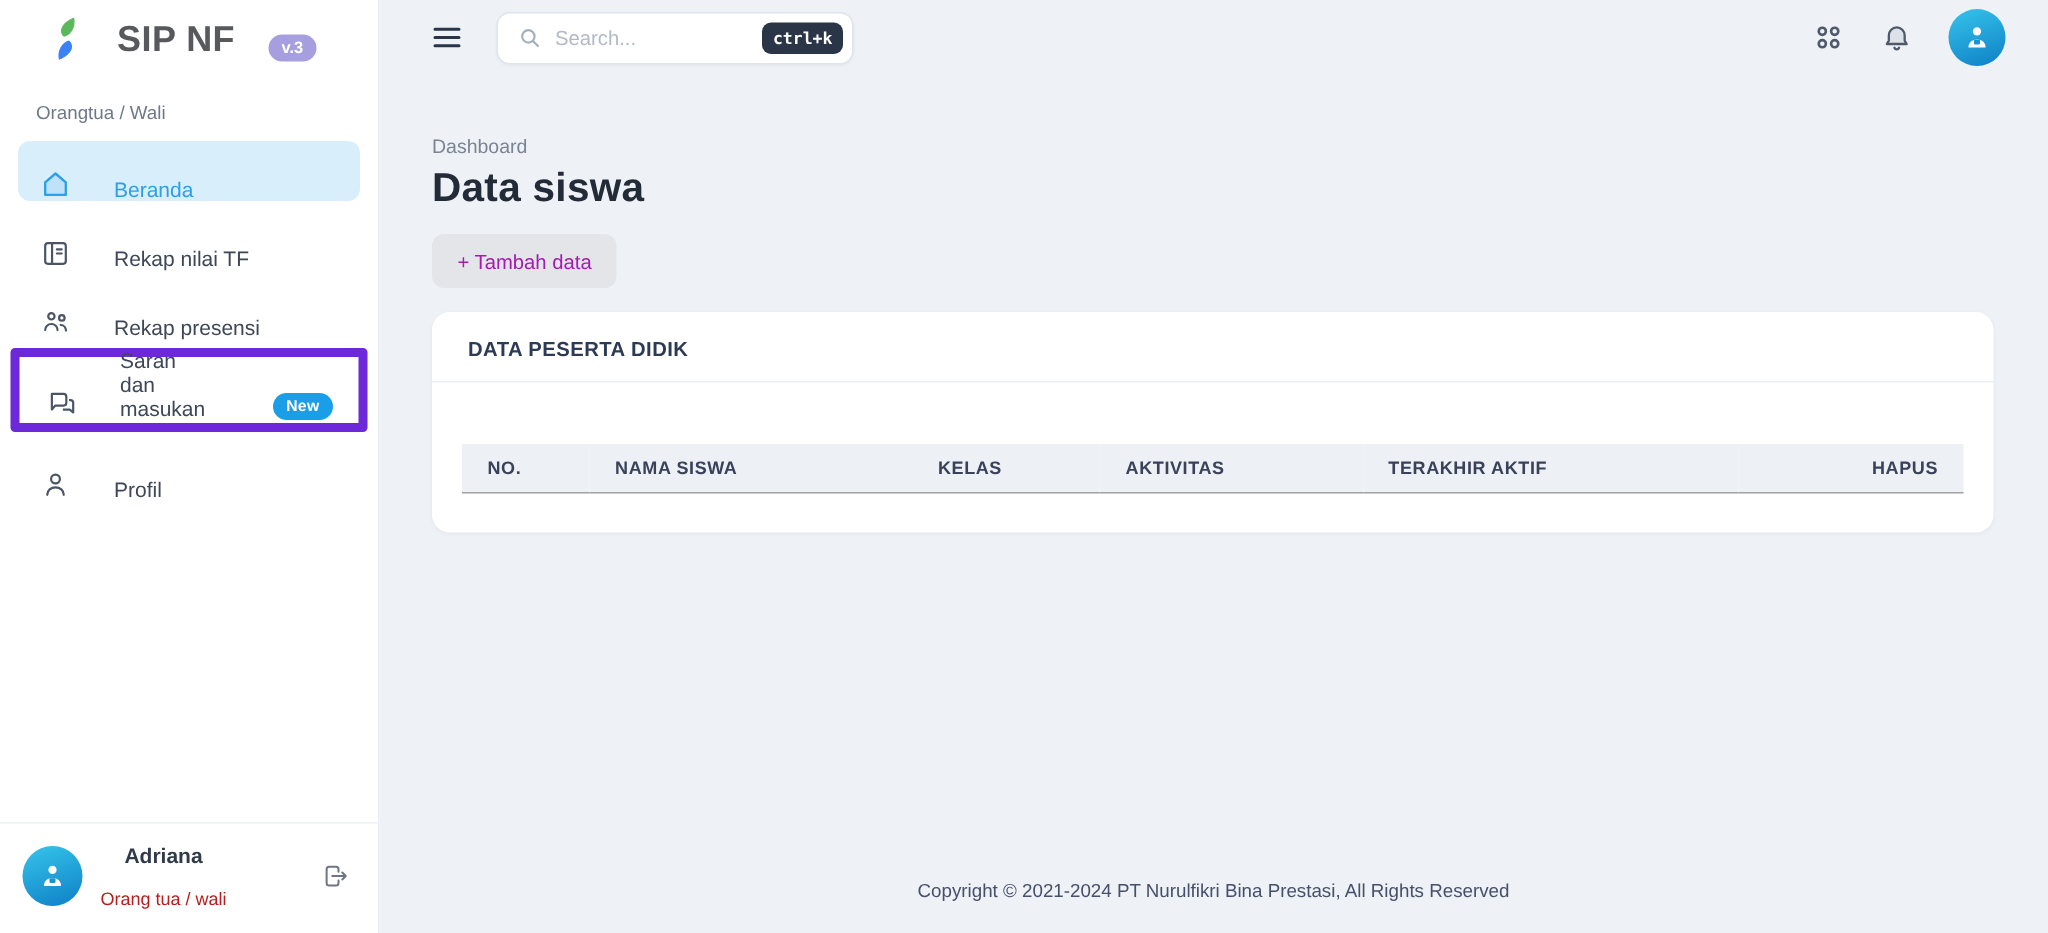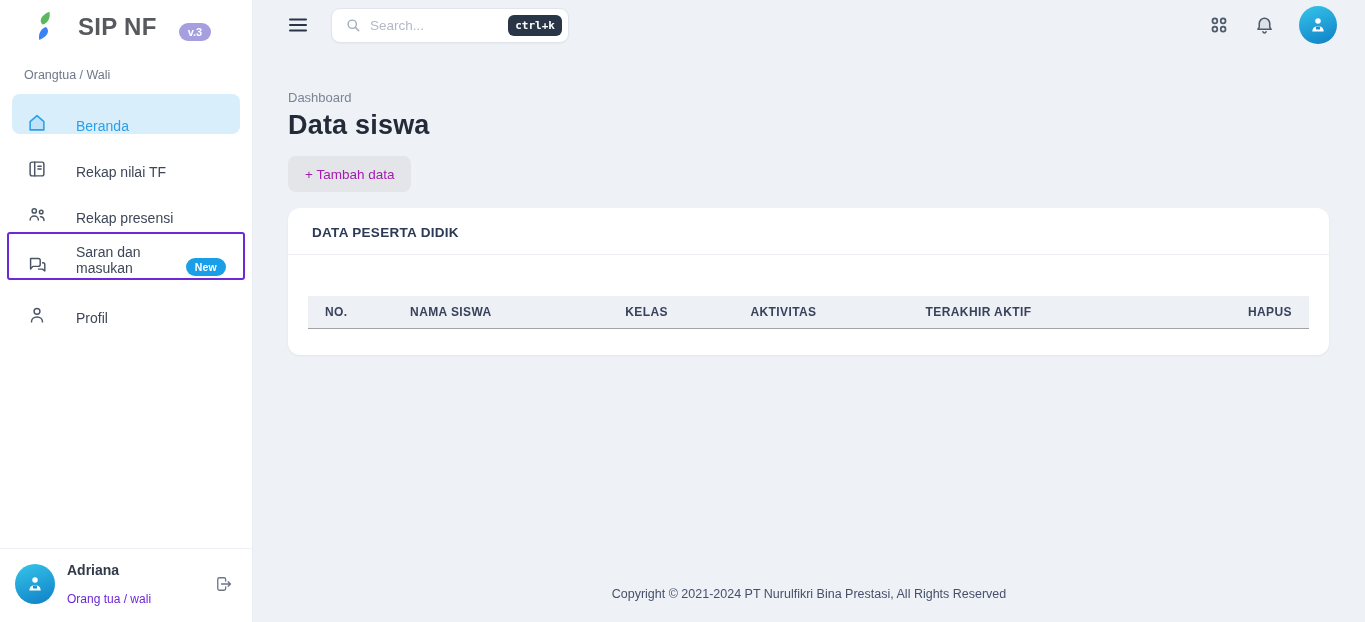--- a/index.html
+++ b/index.html
@@ -33,41 +33,41 @@
   .nav-item {
     display: flex; align-items: flex-end; gap: 28px;
     height: 40px; margin: 3px 12px; padding: 0 14px;
     border-radius: 8px; font-size: 14px; color: #3d4757; cursor: pointer;
     background: transparent;
   }
   .nav-item .nicon { width: 22px; height: 22px; color: #4b5565; display: flex; align-items: center; }
   .nav-item .nicon svg { width: 22px; height: 22px; }
   .nav-item.active { background: #d8eefb; color: #2ba0e8; }
   .nav-item.active .nicon { color: #2ba0e8; }
-  .annotation-box { border: 2px solid #6d28d9; border-radius: 3px; margin: 3px 7px; }
+  .annotation-box { border: 6px solid #6d28d9; border-radius: 3px; margin: 3px 7px; }
   .annotation-box .nav-item { margin: 2px 3px; }
   .badge-new {
     background: #1a9ee8; color: #fff; font-size: 10.5px; font-weight: 700;
     padding: 3px 9px; border-radius: 11px; margin-left: 12px; letter-spacing: .2px;
   }
 
   .user-card {
     margin-top: auto; border-top: 1px solid #edf0f4;
     display: flex; align-items: center; gap: 12px;
     padding: 13px 18px 16px 15px;
   }
   .avatar {
     width: 40px; height: 40px; border-radius: 50%;
     background: linear-gradient(160deg, #36c5ea 0%, #0e7fc6 100%);
     display: flex; align-items: center; justify-content: center; flex-shrink: 0;
   }
   .avatar svg { width: 22px; height: 22px; }
-  .user-meta { display: flex; flex-direction: column; }
+  .user-meta { display: flex; flex-direction: column; text-align: center; }
   .user-name { font-size: 14px; font-weight: 700; color: #313a49; }
-  .user-role { font-size: 12px; color: #6d28d9; margin-top: 14px; }
+  .user-role { font-size: 12px; color: #b91c1c; margin-top: 14px; }
   .logout-btn { margin-left: auto; color: #6c7686; display: flex; cursor: pointer; background: none; border: none; }
   .logout-btn svg { width: 20px; height: 20px; }
 
   
   .main { flex: 1; display: flex; flex-direction: column; height: 622px; justify-content: center; }
   .topbar { height: 50px; display: flex; align-items: center; padding: 0 28px 0 31px; }
   .hamburger { background: none; border: none; cursor: pointer; display: flex; padding: 2px; }
   .searchbox {
     margin-left: 19px; width: 238px; height: 35px;
     background: #fff; border: 1px solid #e0e5ec; border-radius: 9px;

